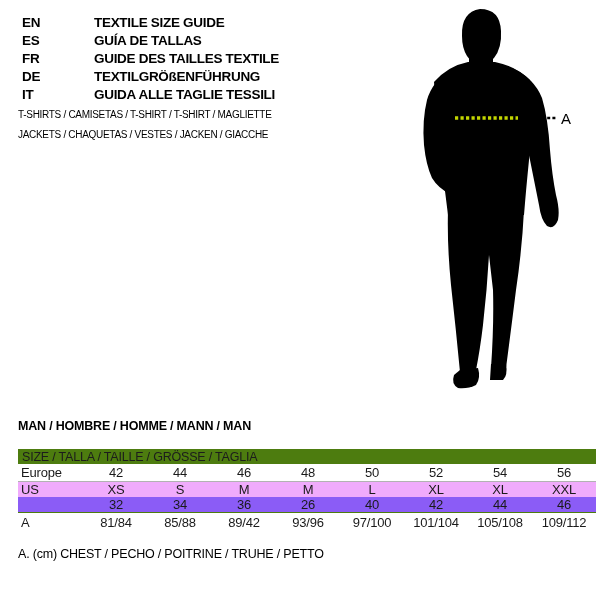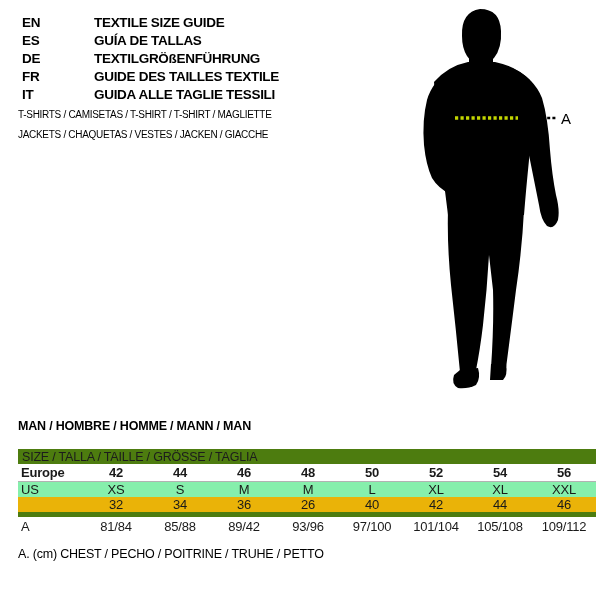--- a/index.html
+++ b/index.html
@@ -20,48 +20,48 @@
   
   .section-title{position:absolute;left:18px;top:419px;font-size:12.5px;font-weight:bold;letter-spacing:-0.2px;}
   
   .size-table{position:absolute;left:18px;top:449px;width:578px;border-collapse:collapse;table-layout:fixed;}
   .size-table th{
     background:#4d7c0f;text-align:left;font-weight:normal;font-size:12.5px;color:#1c1c1c;
     height:15px;padding:0 0 0 4px;letter-spacing:-0.2px;
   }
   .size-table td{font-size:13px;text-align:center;padding:0;height:16px;color:#1a1a1a;letter-spacing:-0.2px;}
   .size-table td.row-label{text-align:left;padding-left:3px;}
-  .size-table tr.row-europe td{height:17px;border-bottom:1px solid #b2b2b2;font-weight:bold;}
-  .size-table tr.row-us td{background:#86efac;height:15px;}
-  .size-table tr.row-uk td{background:#eab308;height:14px;border-bottom:5px solid #4d7c0f;}
+  .size-table tr.row-europe td{height:17px;border-bottom:1px solid #b2b2b2;}
+  .size-table tr.row-us td{background:#f0abfc;height:15px;}
+  .size-table tr.row-uk td{background:#8b5cf6;height:14px;border-bottom:1px solid #4d7c0f;}
   .size-table tr.row-a td{height:18px;}
   
   .footnote{position:absolute;left:18px;top:547px;font-size:12.5px;font-weight:normal;letter-spacing:-0.2px;}
 </style>
 </head>
 <body>
 
 <div class="page">
 
   <div class="lang-block">
     <div class="lang-row">
       <span class="lang-code">EN</span>
       <span class="lang-label">TEXTILE SIZE GUIDE</span>
     </div>
     <div class="lang-row">
       <span class="lang-code">ES</span>
       <span class="lang-label">GUÍA DE TALLAS</span>
     </div>
     <div class="lang-row">
+      <span class="lang-code">FR</span>
+      <span class="lang-label">GUIDE DES TAILLES TEXTILE</span>
+    </div>
+    <div class="lang-row">
       <span class="lang-code">DE</span>
       <span class="lang-label">TEXTILGRÖßENFÜHRUNG</span>
-    </div>
-    <div class="lang-row">
-      <span class="lang-code">FR</span>
-      <span class="lang-label">GUIDE DES TAILLES TEXTILE</span>
     </div>
     <div class="lang-row">
       <span class="lang-code">IT</span>
       <span class="lang-label">GUIDA ALLE TAGLIE TESSILI</span>
     </div>
   </div>
 
   <div class="categories">
     <div class="category-line">T-SHIRTS / CAMISETAS / T-SHIRT / T-SHIRT / MAGLIETTE</div>
     <div class="category-line">JACKETS / CHAQUETAS / VESTES / JACKEN / GIACCHE</div>

